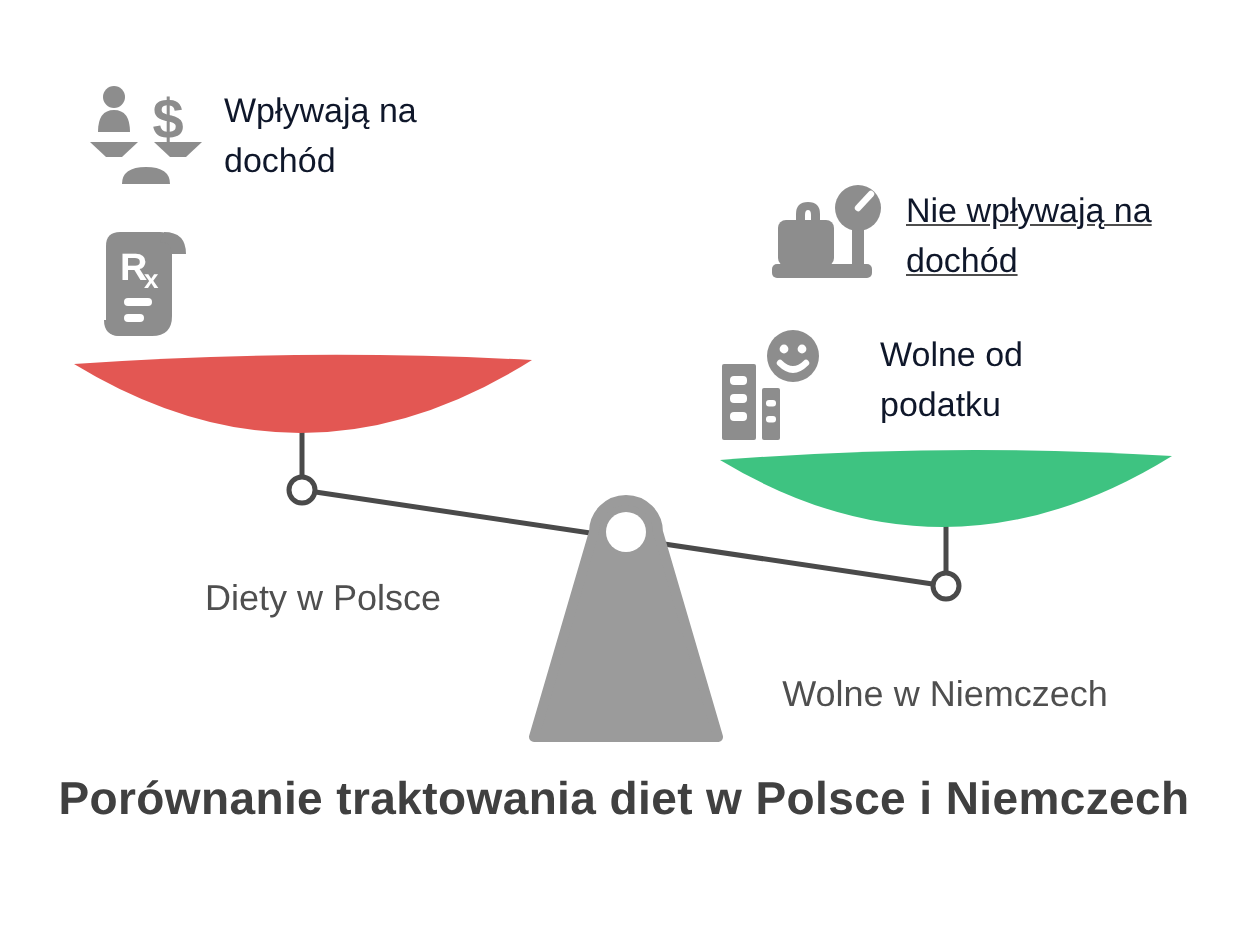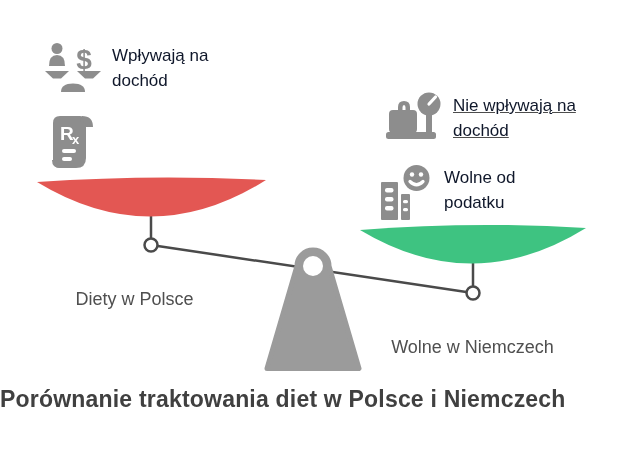--- a/index.html
+++ b/index.html
@@ -9,29 +9,29 @@
   }
   .feature{position:absolute;display:flex;align-items:flex-start;}
   .icon-wrap{width:58px;display:flex;justify-content:center;flex:0 0 58px;}
   .icon-wrap svg{display:block;}
   .ftext{
     margin-left:10px;margin-top:1px;font-size:17px;line-height:25px;color:#0f172a;
   }
   .f1{left:44px;top:42px;} .f1 .ftext{width:140px;}
   .f2{left:44px;top:114px;} .f2 .ftext{width:170px;}
   .f3{left:385px;top:92px;text-decoration:underline;} .f3 .ftext{width:150px;}
-  .f4{left:376px;top:164px;} .f4 .ftext{width:115px;}
+  .f4{left:356px;top:164px;gap:16px;} .f4 .ftext{width:115px;}
   .scale-svg{position:absolute;left:0;top:0;}
   .pan-label{
     position:absolute;font-size:18px;color:#4f4f4f;text-align:center;width:195px;
   }
-  .label-pl{left:37px;top:289px;}
+  .label-pl{left:64px;top:289px;}
   .label-de{left:375px;top:337px;}
   .main-title{
-    position:absolute;left:0;right:0;top:386px;text-align:left;
+    position:absolute;left:0;right:0;top:386px;text-align:center;
     font-size:23px;font-weight:bold;color:#404040;letter-spacing:0.2px;
   }
   .ic{fill:#8d8d8d;}
   .ic-w{fill:#ffffff;}
   .ic-txt{font-family:"Liberation Sans",sans-serif;font-weight:bold;}
 </style>
 </head>
 <body>
 
 <div class="canvas">

